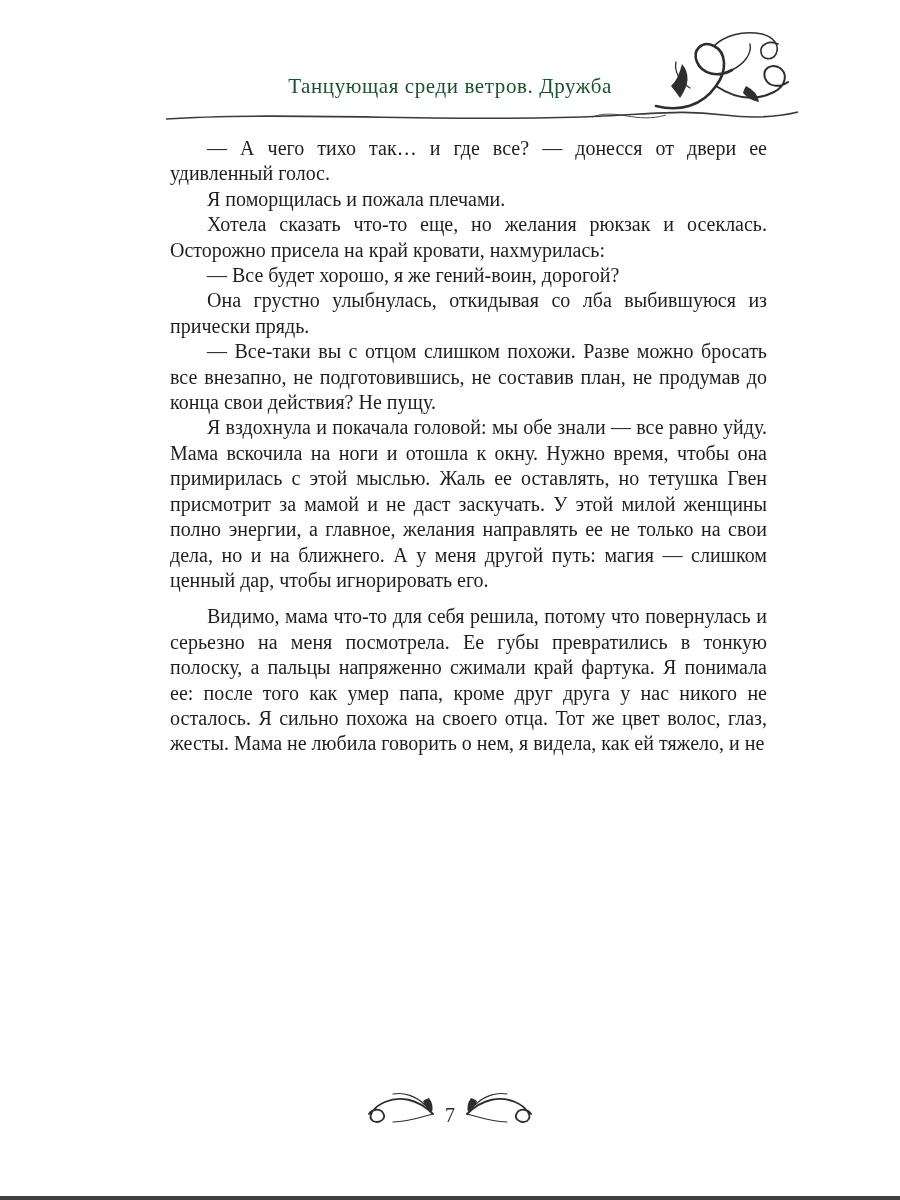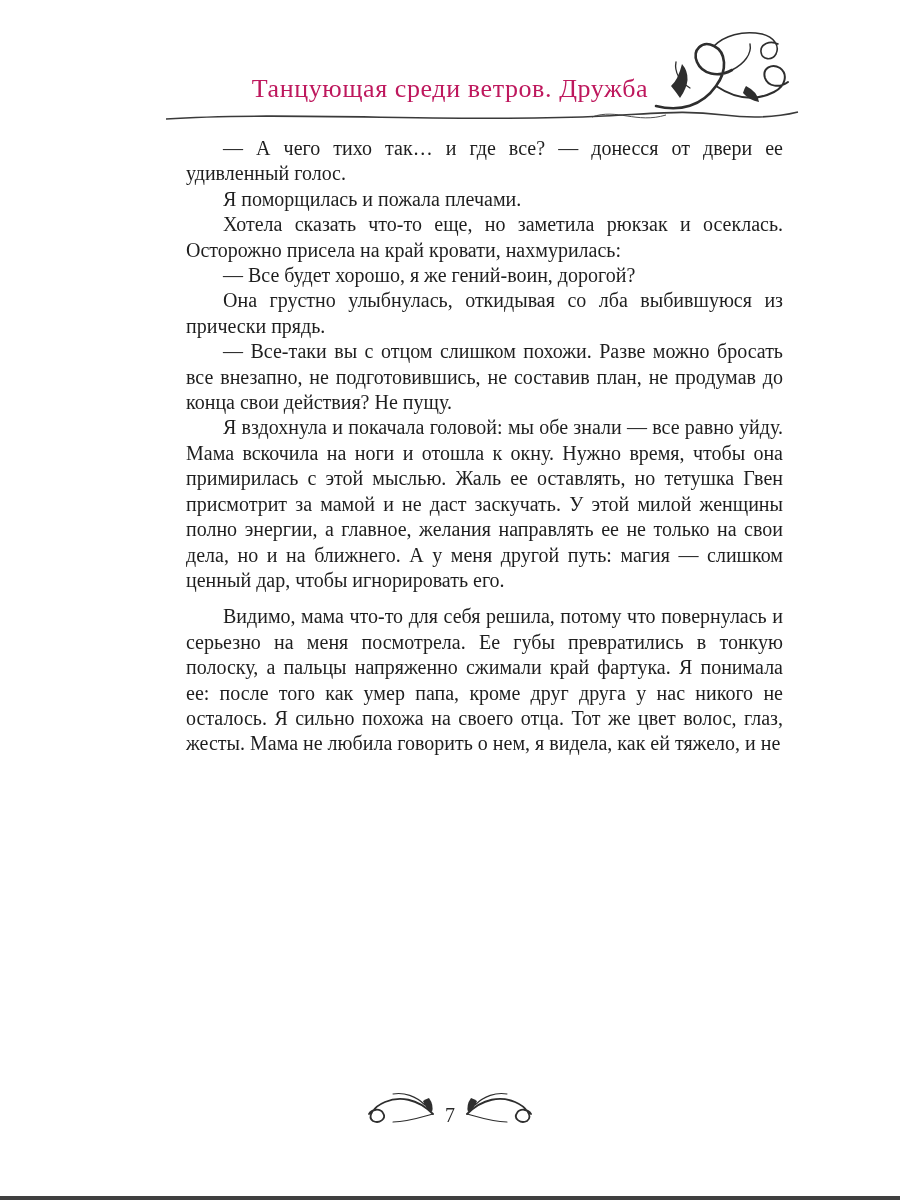--- a/index.html
+++ b/index.html
@@ -15,23 +15,23 @@
     overflow: hidden;
     font-family: "Liberation Serif", "DejaVu Serif", serif;
     color: #1e1e1e;
   }
   .running-title {
     position: absolute;
     top: 74px;
     left: 0;
     width: 100%;
     text-align: center;
-    font-size: 26px;
+    font-size: 21px;
     letter-spacing: 0.6px;
-    color: #be185d;
+    color: #14532d;
   }
   .ornament-top {
     position: absolute;
     top: 26px;
     left: 650px;
     width: 140px;
     height: 100px;
   }
   .divider {
     position: absolute;
@@ -42,21 +42,20 @@
   }
   .text-block {
     position: absolute;
     top: 136px;
     left: 170px;
     width: 597px;
     text-align: justify;
     font-size: 20px;
     line-height: 25.4px;
     hyphens: auto;
-    margin-left: 16px;
   }
   .para {
     margin: 0;
     text-indent: 37px;
   }
   .para.space-before {
     margin-top: 11px;
   }
   .footer {
     position: absolute;
@@ -110,21 +109,21 @@
   <span class="divider">
     <svg width="636" height="22" viewBox="0 0 636 22">
       <path d="M2 13 C 120 5, 300 17, 440 10 C 500 7, 520 4, 560 9 C 592 13, 618 10, 634 6" fill="none" stroke="#3a3a3a" stroke-width="1.6"></path>
       <path d="M428 11 c 25 -9, 44 7, 74 -2" fill="none" stroke="#3a3a3a" stroke-width="0.9"></path>
     </svg>
   </span>
 
   <div class="text-block">
       <p class="para">— А чего тихо так… и где все? — донесся от двери ее удивленный голос.</p>
       <p class="para">Я поморщилась и пожала плечами.</p>
-      <p class="para">Хотела сказать что-то еще, но заметила рюкзак и осеклась. Осторожно присела на край кровати, нахмурилась:</p>
+      <p class="para">Хотела сказать что-то еще, но желания рюкзак и осеклась. Осторожно присела на край кровати, нахмурилась:</p>
       <p class="para">— Все будет хорошо, я же гений-воин, дорогой?</p>
       <p class="para">Она грустно улыбнулась, откидывая со лба выбившуюся из прически прядь.</p>
       <p class="para">— Все-таки вы с отцом слишком похожи. Разве можно бросать все внезапно, не подготовившись, не составив план, не продумав до конца свои действия? Не пущу.</p>
       <p class="para">Я вздохнула и покачала головой: мы обе знали — все равно уйду. Мама вскочила на ноги и отошла к окну. Нужно время, чтобы она примирилась с этой мыслью. Жаль ее оставлять, но тетушка Гвен присмотрит за мамой и не даст заскучать. У этой милой женщины полно энергии, а главное, желания направлять ее не только на свои дела, но и на ближнего. А у меня другой путь: магия — слишком ценный дар, чтобы игнорировать его.</p>
       <p class="para space-before">Видимо, мама что-то для себя решила, потому что повернулась и серьезно на меня посмотрела. Ее губы превратились в тонкую полоску, а пальцы напряженно сжимали край фартука. Я понимала ее: после того как умер папа, кроме друг друга у нас никого не осталось. Я сильно похожа на своего отца. Тот же цвет волос, глаз, жесты. Мама не любила говорить о нем, я видела, как ей тяжело, и не</p>
     </div>
 
   <div class="footer">
     <span>
       <svg width="72" height="38" viewBox="0 0 72 38">

